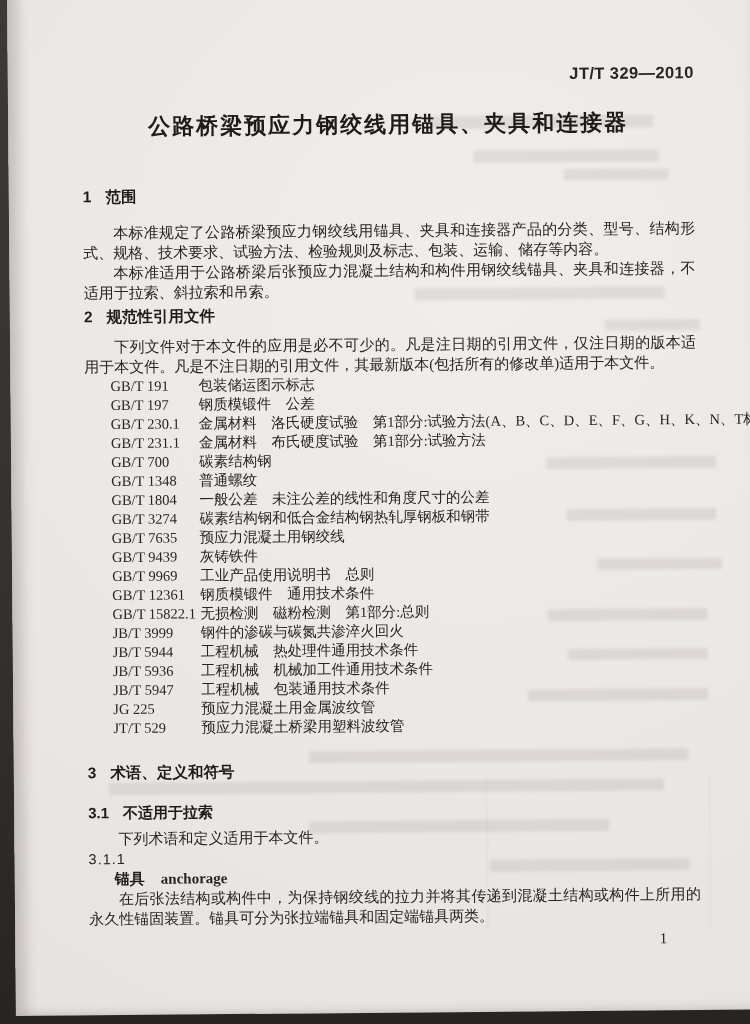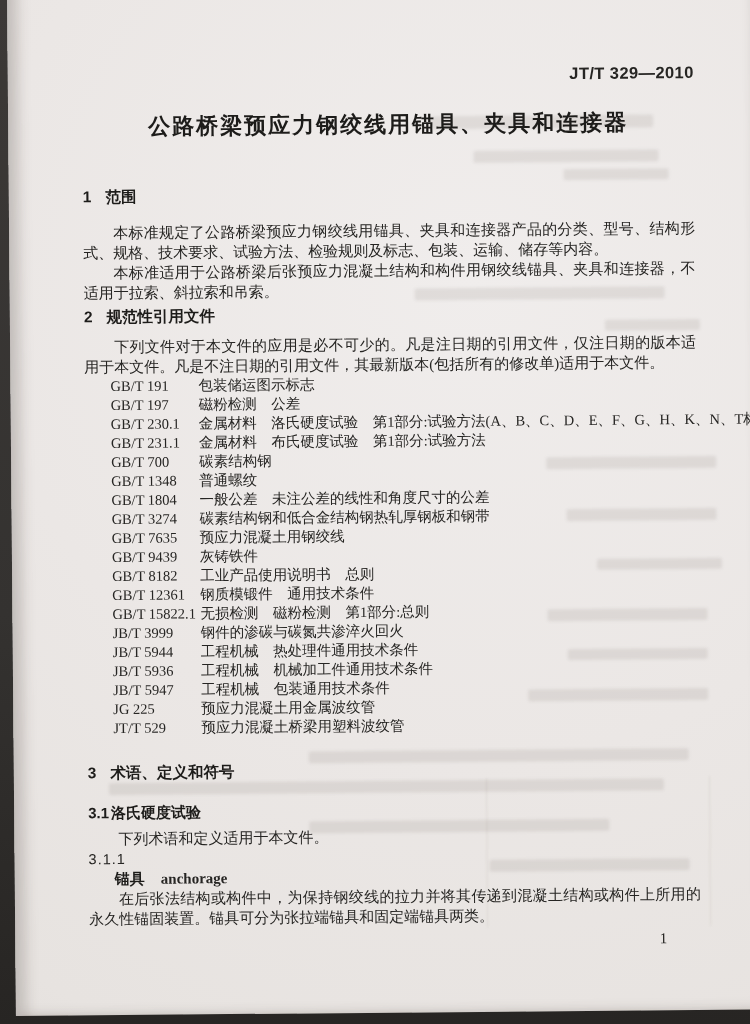--- a/index.html
+++ b/index.html
@@ -25,21 +25,21 @@
       font-family:"Liberation Sans","DejaVu Sans",sans-serif;
       font-weight:700;font-size:16.5px;letter-spacing:.4px;line-height:20px;}
   .title{margin-top:25px;text-align:center;
       font-family:"Liberation Sans","DejaVu Sans",sans-serif;
       font-weight:700;font-size:22px;letter-spacing:2px;line-height:30px;color:#1d1c1a;}
   .sec-head{font-family:"Liberation Sans","DejaVu Sans",sans-serif;
       font-weight:700;font-size:15.5px;line-height:20px;color:#1d1c1a;}
   .sec-head .num{margin-right:14px;}
   .sub-head{font-family:"Liberation Sans","DejaVu Sans",sans-serif;
       font-weight:700;font-size:15px;line-height:20px;color:#1d1c1a;}
-  .sub-head .num{margin-right:2px;}
+  .sub-head .num{margin-right:14px;}
   .para{text-indent:2em;text-align:justify;line-height:20px;}
   #s1-head{margin-top:45px;}
   #s1-p1{margin-top:16px;}
   #s2-head{margin-top:4px;}
   #s2-intro{margin-top:10px;}
   .ref-list{margin-top:0;font-size:14.5px;}
   .ref-row{line-height:19px;padding-left:26px;white-space:nowrap;}
   .ref-code{display:inline-block;width:88px;}
   #s3-head{margin-top:25px;}
   #s31-head{margin-top:20px;}
@@ -90,45 +90,45 @@
       <div class="para" id="s1-p1">本标准规定了公路桥梁预应力钢绞线用锚具、夹具和连接器产品的分类、型号、结构形式、规格、技术要求、试验方法、检验规则及标志、包装、运输、储存等内容。</div>
       <div class="para">本标准适用于公路桥梁后张预应力混凝土结构和构件用钢绞线锚具、夹具和连接器，不适用于拉索、斜拉索和吊索。</div>
 
       <div class="sec-head" id="s2-head">
         <span class="num">2</span><span>规范性引用文件</span>
       </div>
       <div class="para" id="s2-intro">下列文件对于本文件的应用是必不可少的。凡是注日期的引用文件，仅注日期的版本适用于本文件。凡是不注日期的引用文件，其最新版本(包括所有的修改单)适用于本文件。</div>
 
       <div class="ref-list">
         <div class="ref-row"><span class="ref-code">GB/T 191</span><span>包装储运图示标志</span></div>
-        <div class="ref-row"><span class="ref-code">GB/T 197</span><span>磁粉检测　公差</span></div>
+        <div class="ref-row"><span class="ref-code">GB/T 197</span><span>钢质模锻件　公差</span></div>
         <div class="ref-row"><span class="ref-code">GB/T 230.1</span><span>金属材料　洛氏硬度试验　第1部分:试验方法(A、B、C、D、E、F、G、H、K、N、T标尺)</span></div>
         <div class="ref-row"><span class="ref-code">GB/T 231.1</span><span>金属材料　布氏硬度试验　第1部分:试验方法</span></div>
         <div class="ref-row"><span class="ref-code">GB/T 700</span><span>碳素结构钢</span></div>
         <div class="ref-row"><span class="ref-code">GB/T 1348</span><span>普通螺纹</span></div>
         <div class="ref-row"><span class="ref-code">GB/T 1804</span><span>一般公差　未注公差的线性和角度尺寸的公差</span></div>
         <div class="ref-row"><span class="ref-code">GB/T 3274</span><span>碳素结构钢和低合金结构钢热轧厚钢板和钢带</span></div>
         <div class="ref-row"><span class="ref-code">GB/T 7635</span><span>预应力混凝土用钢绞线</span></div>
         <div class="ref-row"><span class="ref-code">GB/T 9439</span><span>灰铸铁件</span></div>
-        <div class="ref-row"><span class="ref-code">GB/T 8182</span><span>工业产品使用说明书　总则</span></div>
+        <div class="ref-row"><span class="ref-code">GB/T 9969</span><span>工业产品使用说明书　总则</span></div>
         <div class="ref-row"><span class="ref-code">GB/T 12361</span><span>钢质模锻件　通用技术条件</span></div>
         <div class="ref-row"><span class="ref-code">GB/T 15822.1</span><span>无损检测　磁粉检测　第1部分:总则</span></div>
         <div class="ref-row"><span class="ref-code">JB/T 3999</span><span>钢件的渗碳与碳氮共渗淬火回火</span></div>
         <div class="ref-row"><span class="ref-code">JB/T 5944</span><span>工程机械　热处理件通用技术条件</span></div>
         <div class="ref-row"><span class="ref-code">JB/T 5936</span><span>工程机械　机械加工件通用技术条件</span></div>
         <div class="ref-row"><span class="ref-code">JB/T 5947</span><span>工程机械　包装通用技术条件</span></div>
         <div class="ref-row"><span class="ref-code">JG 225</span><span>预应力混凝土用金属波纹管</span></div>
         <div class="ref-row"><span class="ref-code">JT/T 529</span><span>预应力混凝土桥梁用塑料波纹管</span></div>
       </div>
 
       <div class="sec-head" id="s3-head">
         <span class="num">3</span><span>术语、定义和符号</span>
       </div>
       <div class="sub-head" id="s31-head">
-        <span class="num">3.1</span><span>洛氏硬度试验</span>
+        <span class="num">3.1</span><span>不适用于拉索</span>
       </div>
       <div class="para" id="s31-intro">下列术语和定义适用于本文件。</div>
       <div class="clause-num">3.1.1</div>
       <div class="term-row">
         <span class="term-cn">锚具</span><span class="term-en">anchorage</span>
       </div>
       <div class="para">在后张法结构或构件中，为保持钢绞线的拉力并将其传递到混凝土结构或构件上所用的永久性锚固装置。锚具可分为张拉端锚具和固定端锚具两类。</div>
 
       <div class="page-num">1</div>
 

